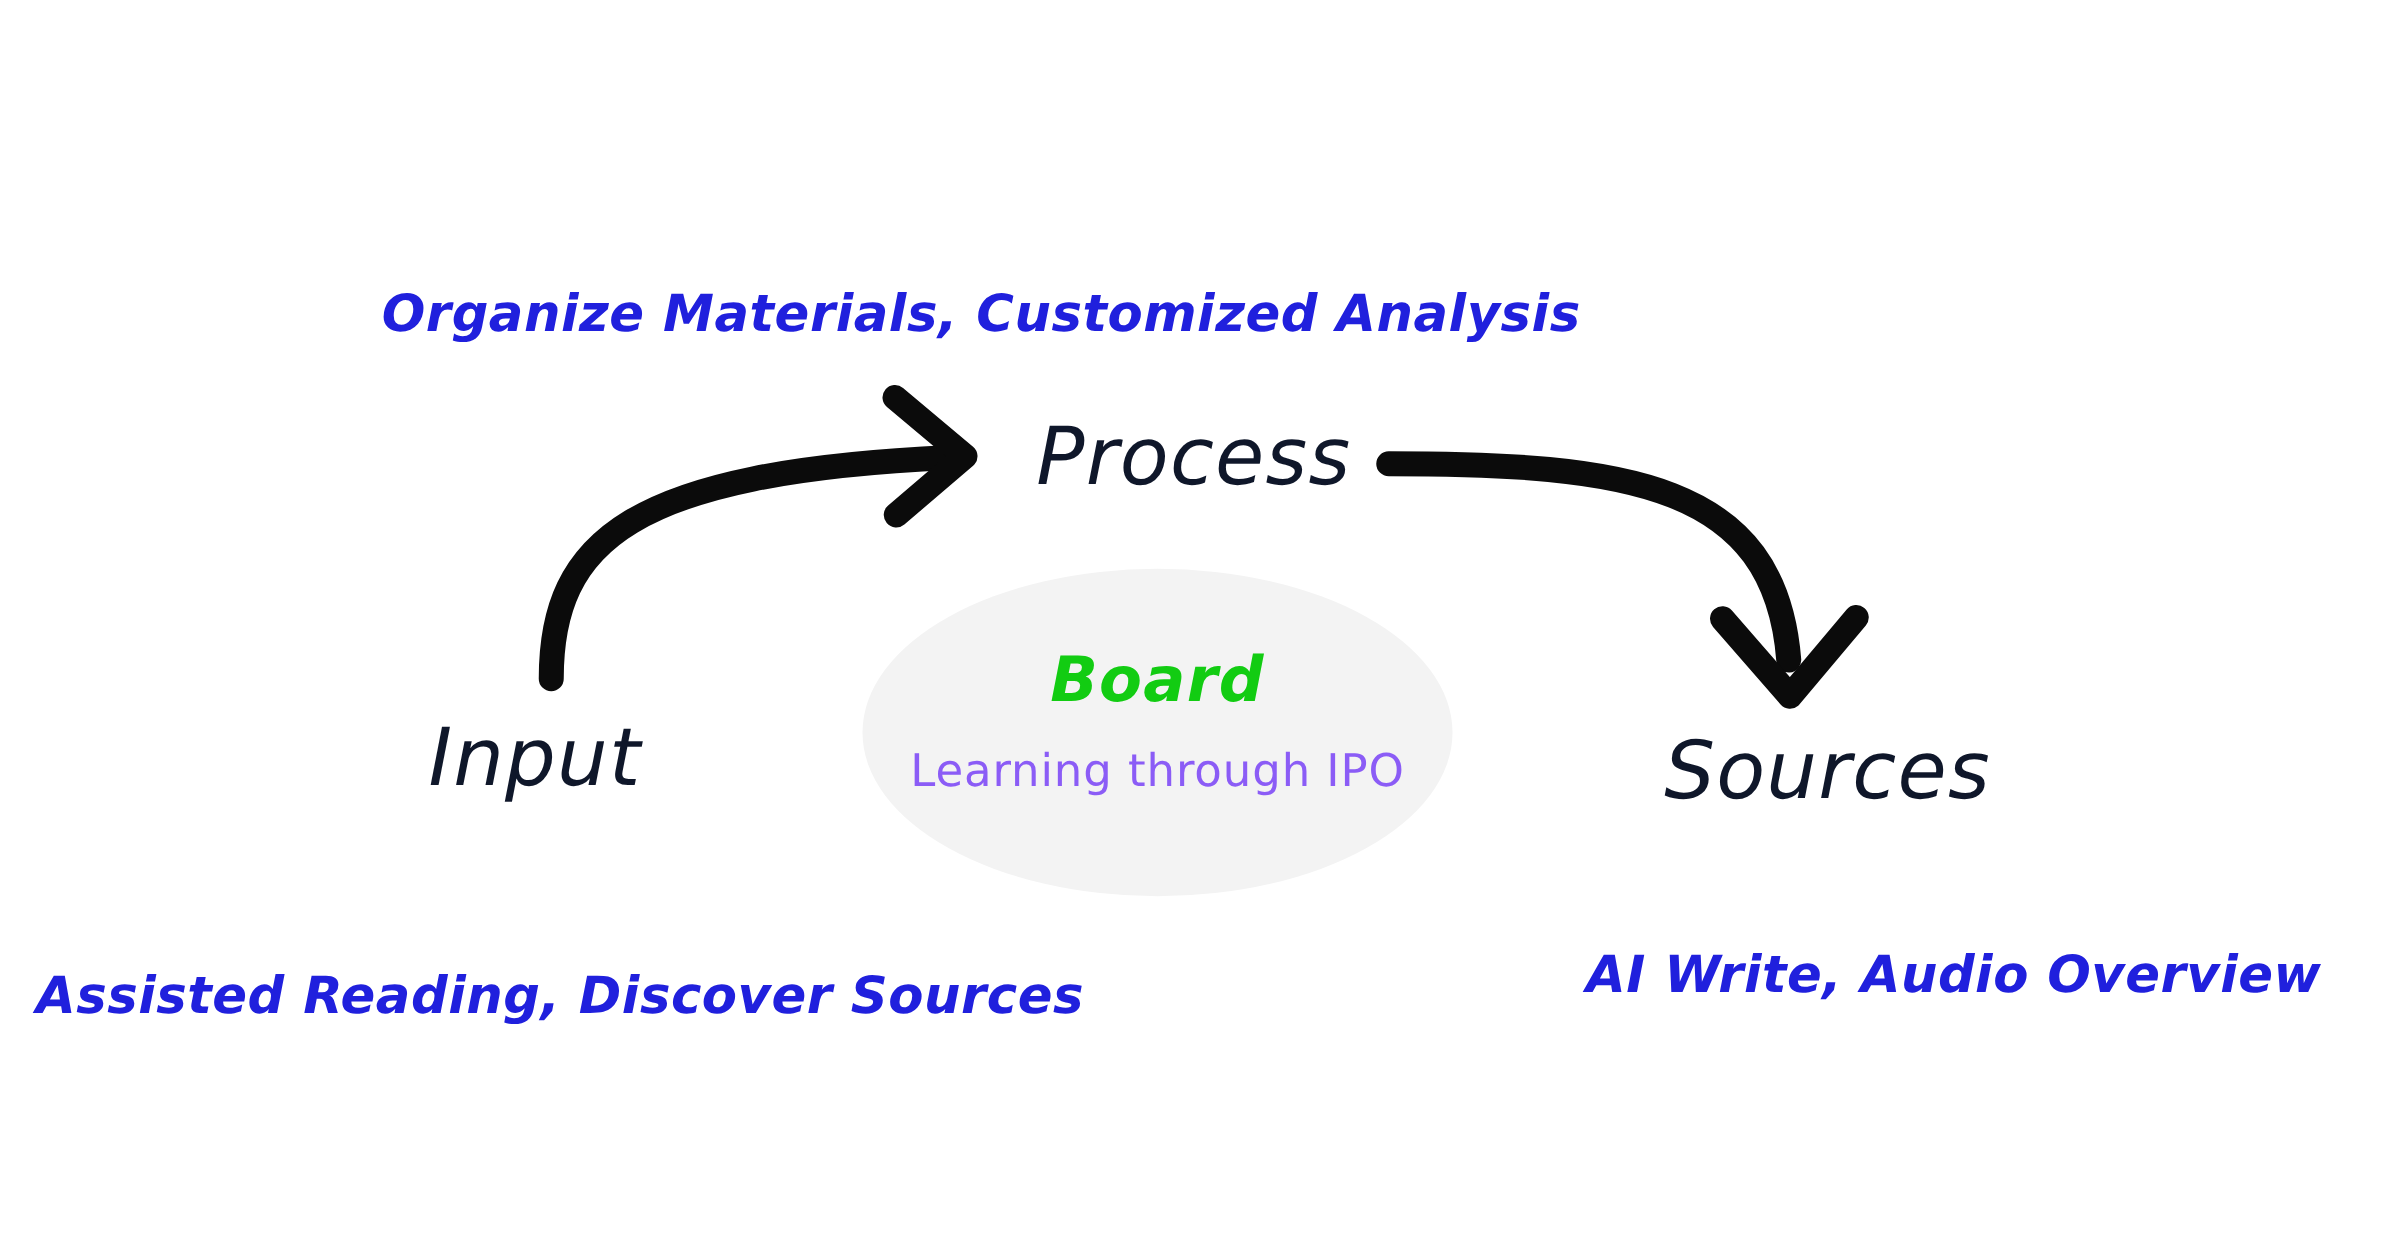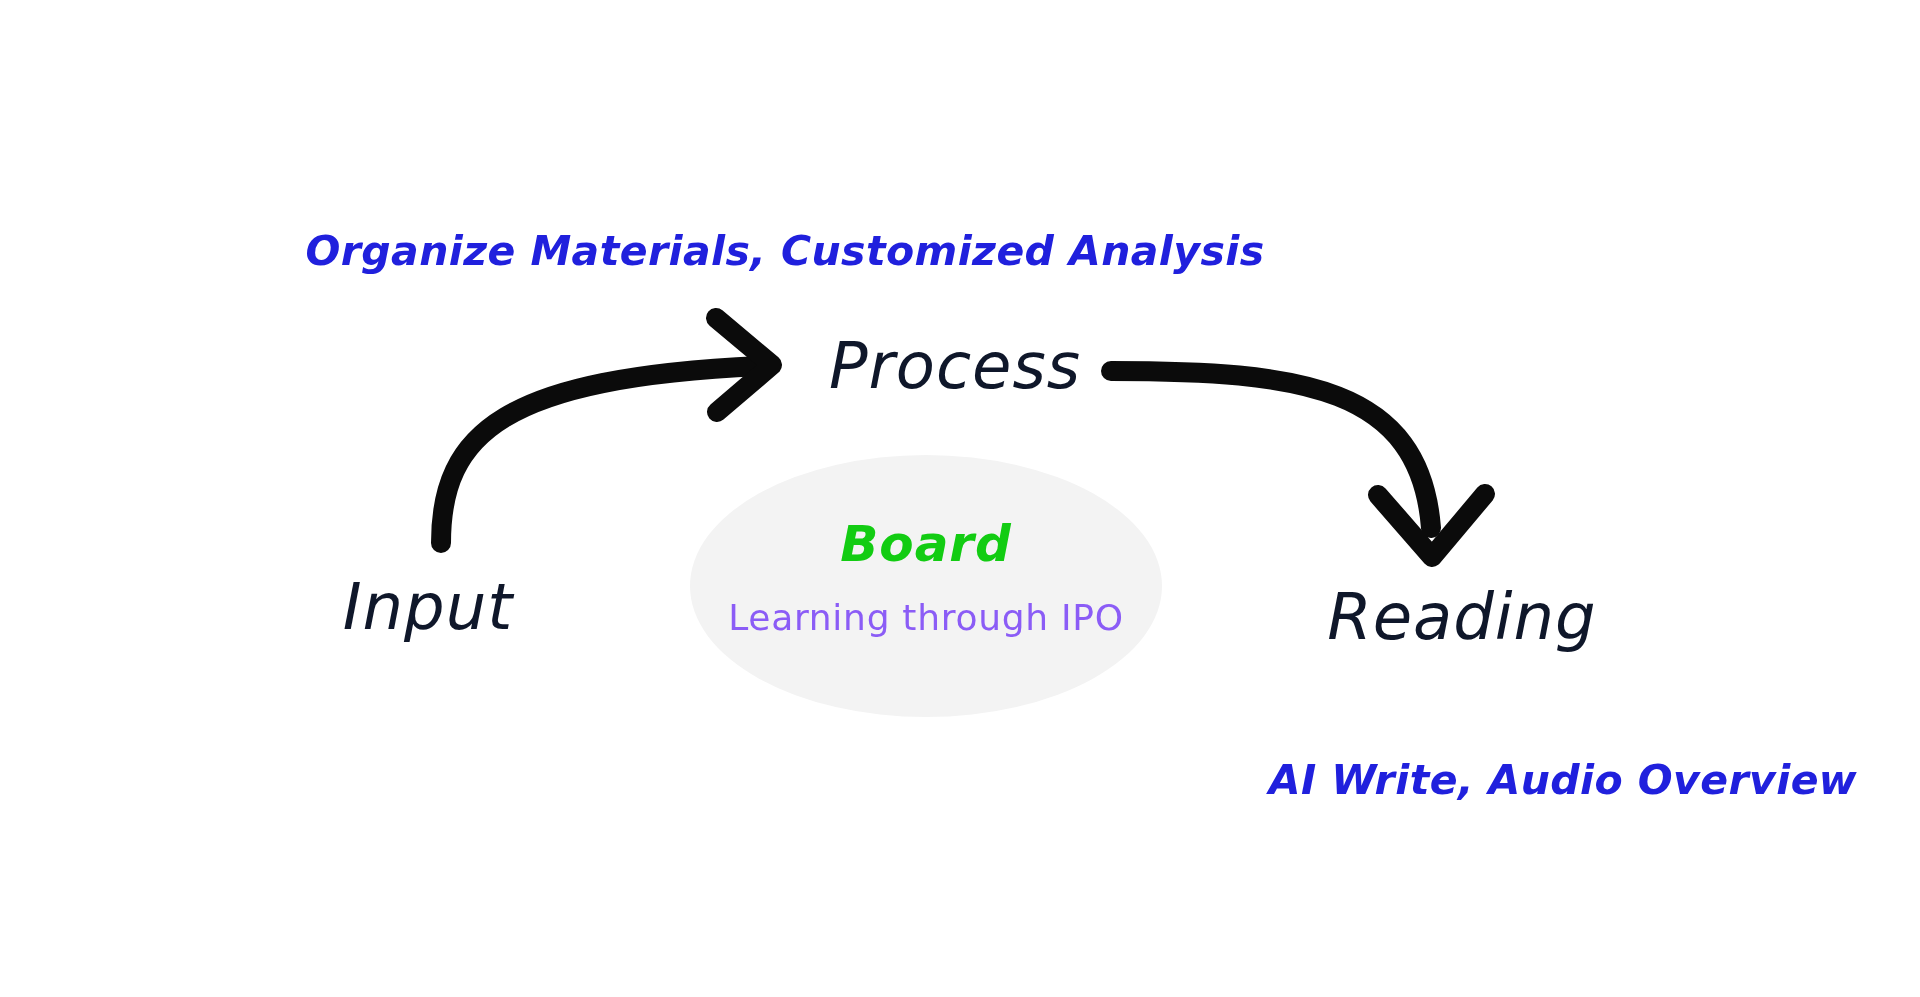--- a/index.html
+++ b/index.html
@@ -105,24 +105,25 @@
     <g>
       <path d="M 1111 371 C 1300 371 1420 386 1431 528" fill="none" stroke="#0b0b0b" stroke-width="20" stroke-linecap="round" stroke-linejoin="round"></path>
       <path d="M 1378 495 L 1432 557 L 1485 494" fill="none" stroke="#0b0b0b" stroke-width="20" stroke-linecap="round" stroke-linejoin="round"></path>
     </g>
   </svg>
 
   <div class="hand node-black" id="node-process">Process</div>
 
   <div class="hand node-black" id="node-input">Input</div>
 
-  <div class="hand node-black" id="node-output">Reading</div>
+  <div class="hand node-black" id="node-output">Sources</div>
 
   <div class="hand caption-blue" id="caption-top">Organize Materials, Customized Analysis</div>
 
+  <div class="hand caption-blue" id="caption-left">Assisted Reading, Discover Sources</div>
 
   <div class="hand caption-blue" id="caption-right">AI Write, Audio Overview</div>
 
   <div class="hand" id="board-title">Board</div>
 
   <div class="hand" id="board-subtitle">Learning through IPO</div>
 
 </div>
 
 </body></html>

